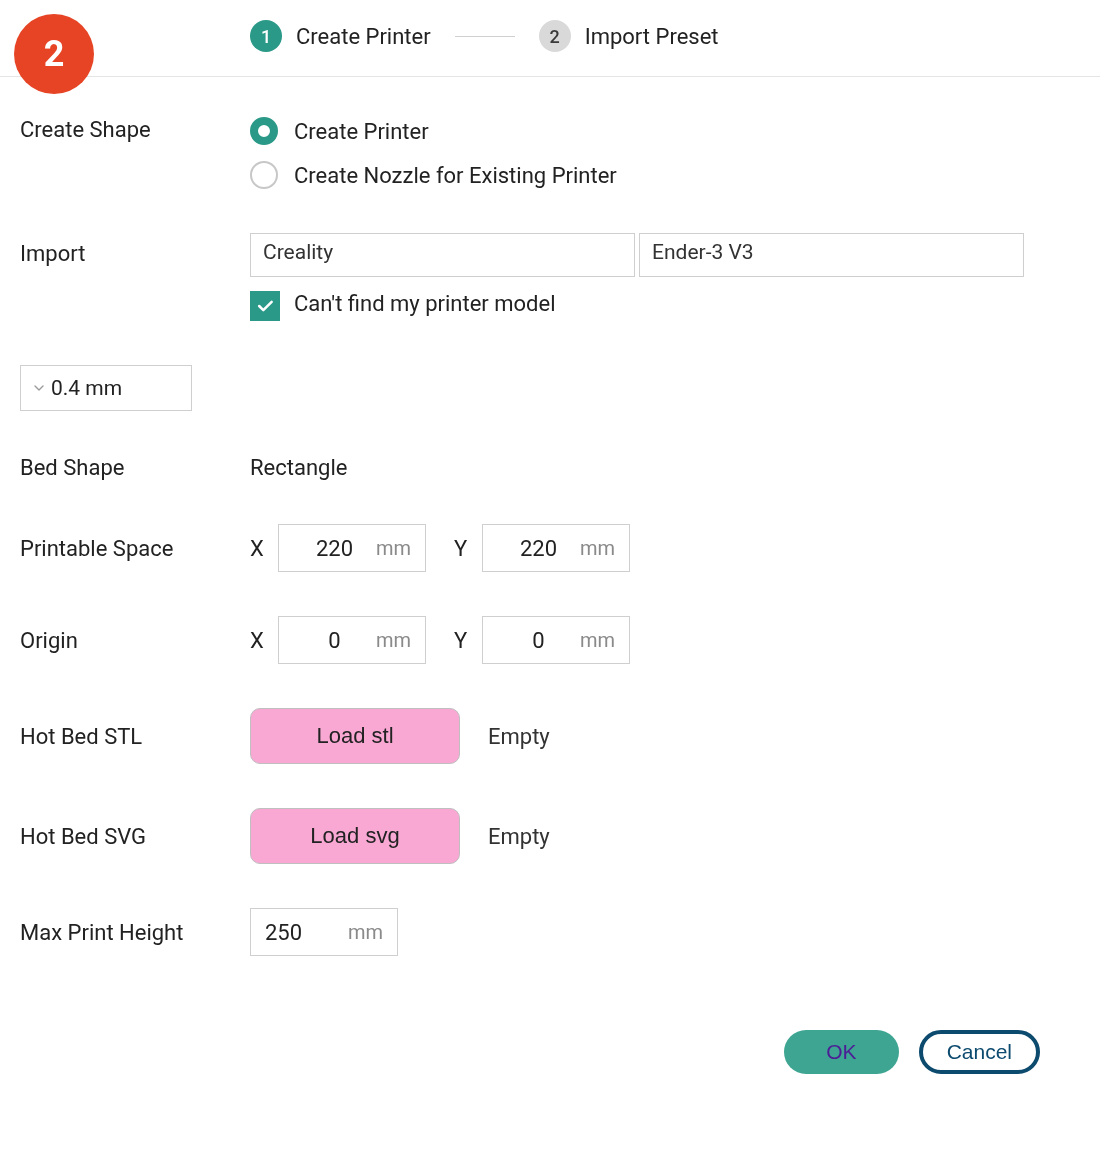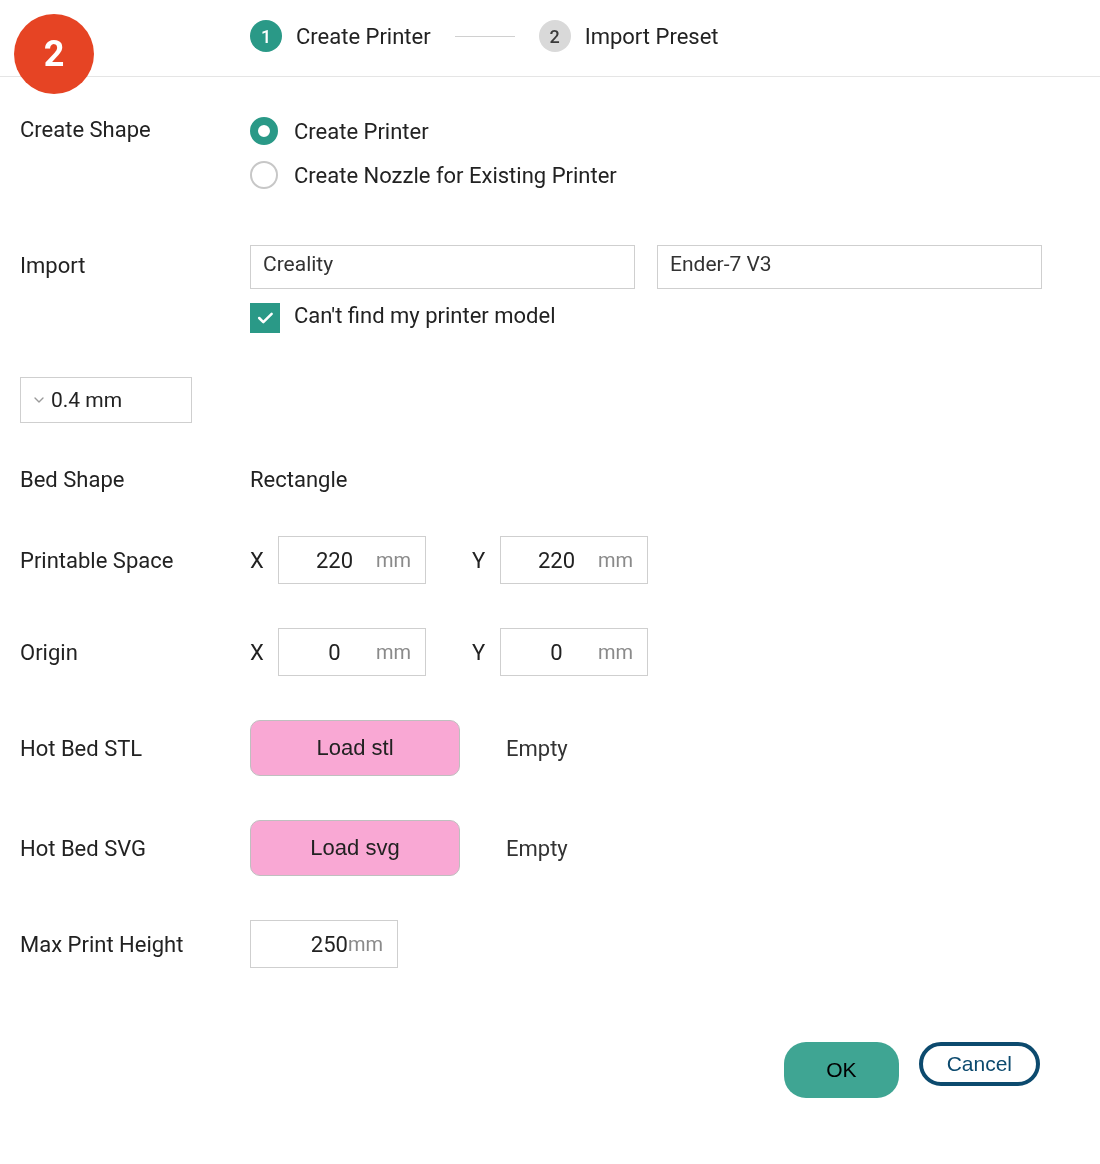--- a/index.html
+++ b/index.html
@@ -65,21 +65,21 @@
       margin-bottom: 44px;
     }
     .label-col {
       width: 230px;
       flex-shrink: 0;
       color: #222;
     }
     .value-col {
       display: flex;
       align-items: center;
-      gap: 22px;
+      gap: 4px;
     }
     .radio {
       width: 28px;
       height: 28px;
       border-radius: 50%;
       border: 2px solid #c7c7c7;
       flex-shrink: 0;
       display: flex;
       align-items: center;
       justify-content: center;
@@ -166,23 +166,23 @@
       color: #333;
     }
     .footer {
       display: flex;
       justify-content: flex-end;
       gap: 20px;
       padding: 20px 60px 40px 0;
     }
     .btn-primary {
       background: #3fa593;
-      color: #000000;
+      color: #4c1d95;
       border: none;
-      height: 56px;
+      height: 44px;
       padding: 0 42px;
       border-radius: 22px;
       font-size: 21px;
       cursor: pointer;
     }
     .btn-secondary {
       background: #fff;
       color: #0c4a6e;
       border: 4px solid #0c4a6e;
       height: 44px;
@@ -213,36 +213,36 @@
 
 <div class="form">
 
   <div class="row" style="align-items:flex-start;">
     <div class="label-col">Create Shape</div>
     <div>
       <div class="radio-row">
         <div class="radio checked"></div>
         <span>Create Printer</span>
       </div>
-      <div class="radio-row" style="margin-bottom:12px;">
+      <div class="radio-row" style="margin-bottom:0;">
         <div class="radio"></div>
         <span>Create Nozzle for Existing Printer</span>
       </div>
     </div>
   </div>
 
   <div class="row" style="align-items:flex-start;">
     <div class="label-col" style="padding-top:8px;">Import</div>
     <div>
       <div class="value-col">
         <div class="text-input wide">
           <span>Creality</span>
         </div>
         <div class="text-input wide">
-          <span>Ender-7 V3</span>
+          <span>Ender-3 V3</span>
         </div>
       </div>
       <div class="checkrow">
         <div class="checkbox">
           <svg width="20" height="20" viewBox="0 0 24 24">
               <path d="M5 12l5 5L20 7" stroke="#fff" stroke-width="3" fill="none" stroke-linecap="round" stroke-linejoin="round"></path>
             </svg>
         </div>
         <span>Can't find my printer model</span>
       </div>
@@ -322,21 +322,21 @@
     <div class="value-col">
       <button class="load-btn">Load svg</button>
       <span class="status-text">Empty</span>
     </div>
   </div>
 
   <div class="row">
     <div class="label-col">Max Print Height</div>
     <div class="value-col">
       <div class="num-input">
-        <span class="num-val" style="text-align:right;">250</span>
+        <span class="num-val" style="text-align:left;">250</span>
         <span class="unit">mm</span>
       </div>
     </div>
   </div>
 
 </div>
 
 <div class="footer">
   <button class="btn-primary">OK</button>
   <button class="btn-secondary">Cancel</button>

